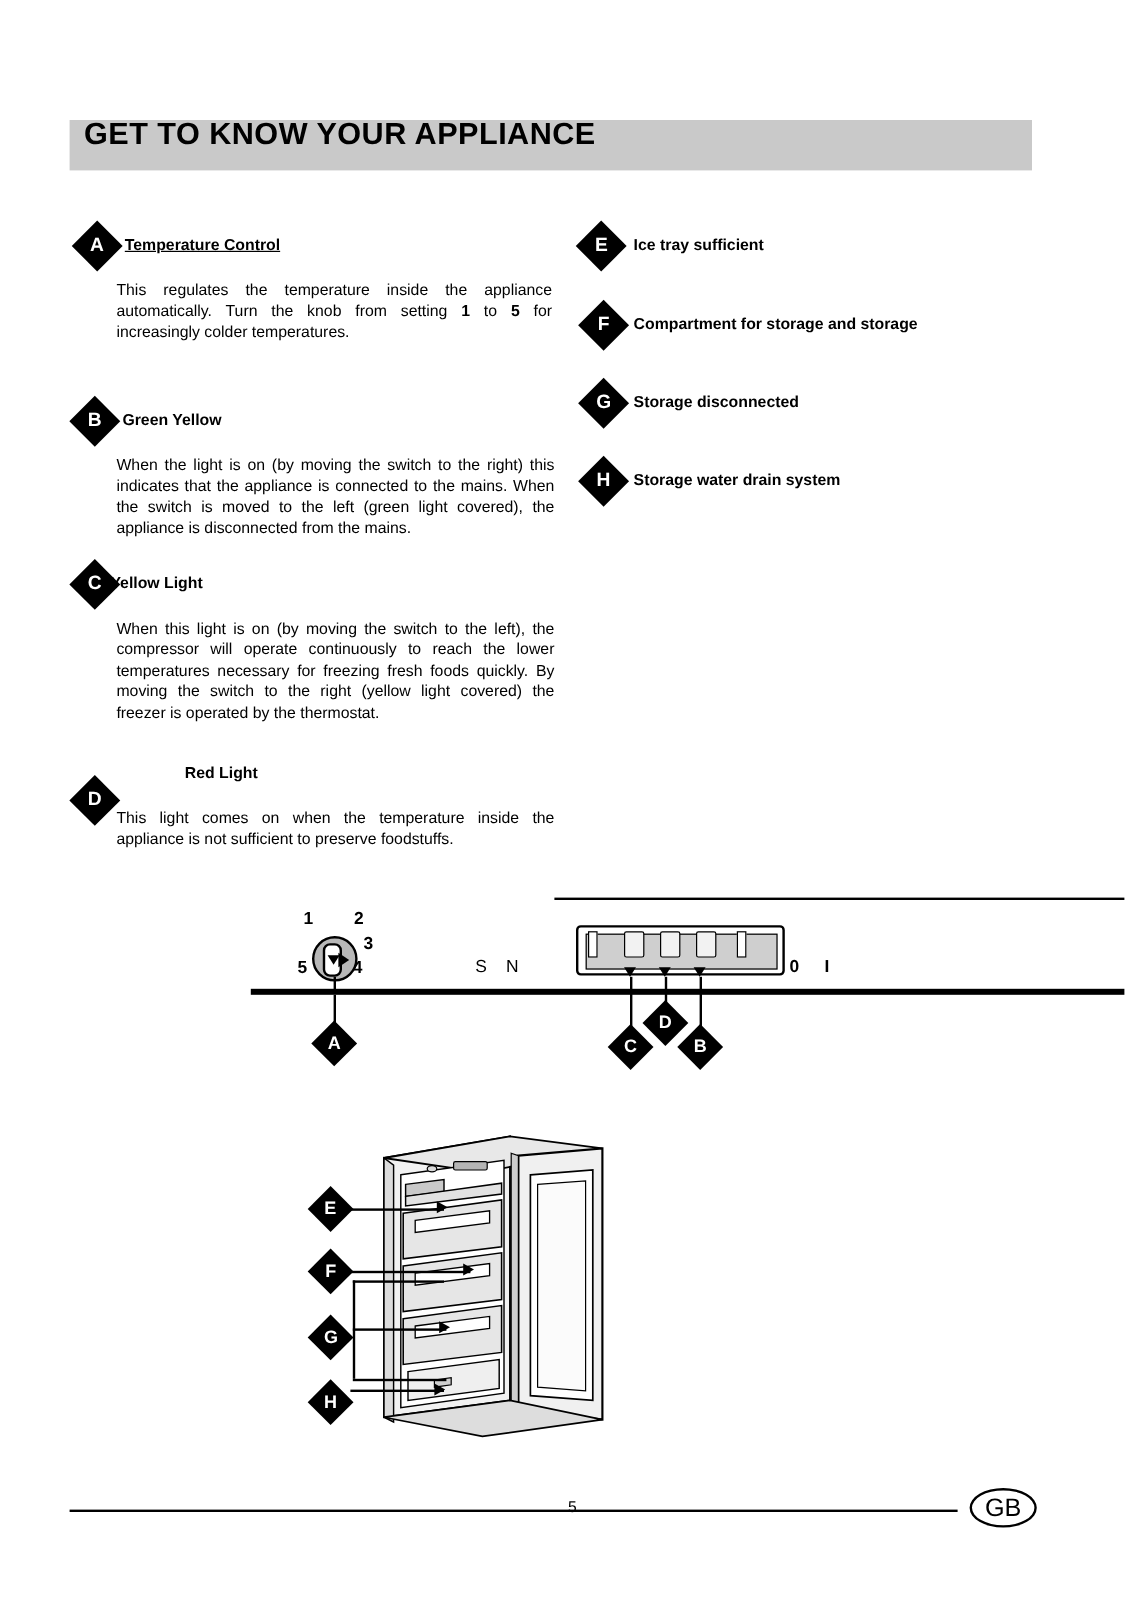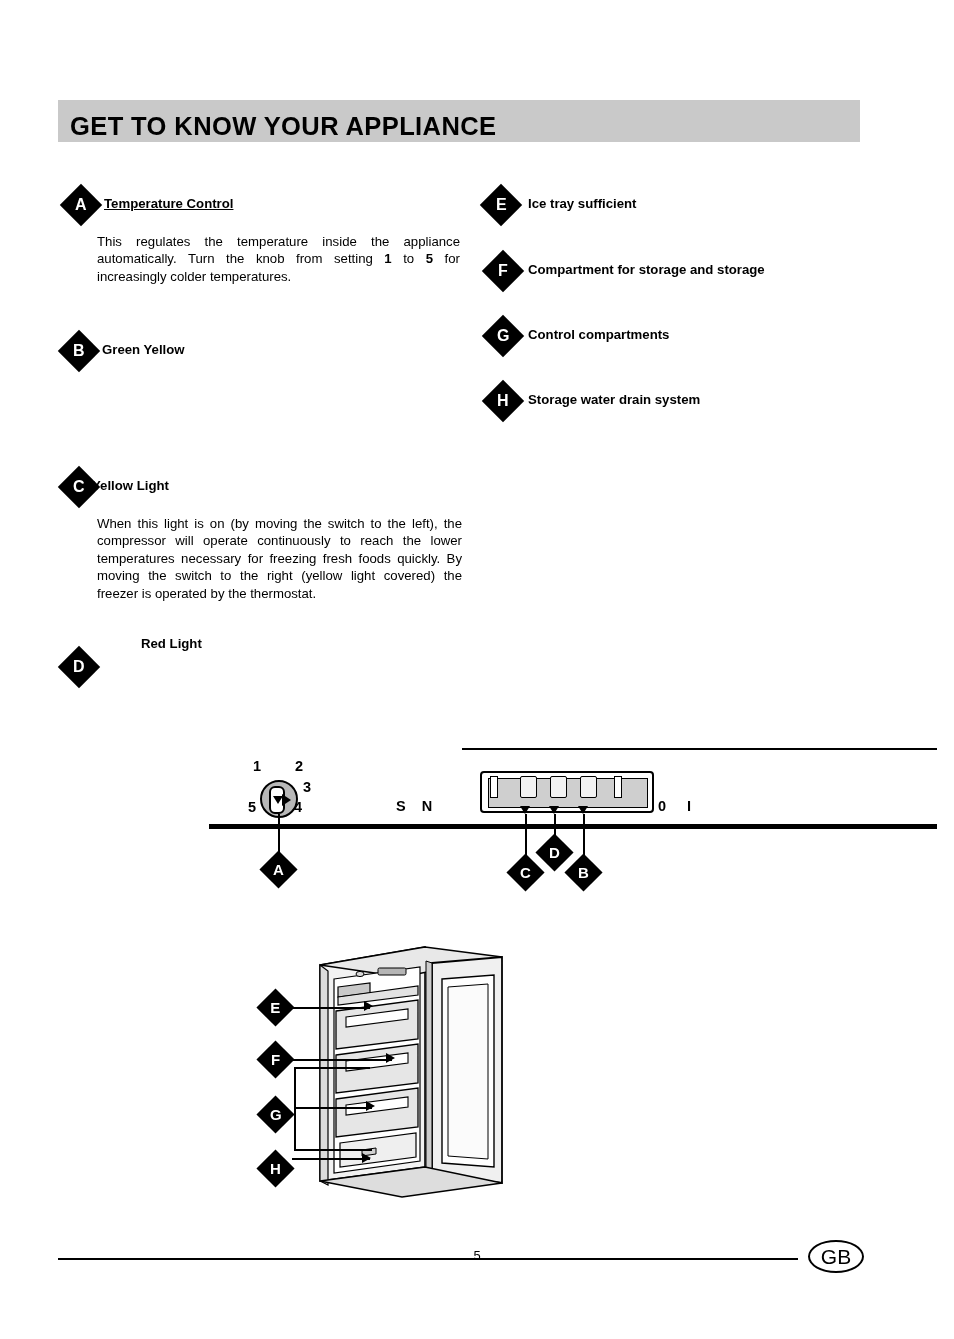--- a/index.html
+++ b/index.html
@@ -21,21 +21,21 @@
     position: absolute;
     left: 58px;
     top: 100px;
     width: 802px;
     height: 42px;
     background: #c9c9c9;
   }
   .header-title {
     position: absolute;
     left: 70px;
-    top: 112px;
+    top: 98px;
     font-size: 25.5px;
     font-weight: bold;
     letter-spacing: 0.4px;
   }
 
   
   .col-left {
     position: absolute;
     left: 60px;
     top: 186px;
@@ -145,21 +145,21 @@
   .dial-2 { left: 95px; top: 10px; }
   .dial-3 { left: 103px; top: 31px; }
   .dial-4 { left: 94px; top: 51px; }
   .dial-5 { left: 48px; top: 51px; }
 
   .sn-label {
     position: absolute;
     left: 196px;
     top: 50px;
     font-size: 14.5px;
-    font-weight: bold;
+    font-weight: normal;
     letter-spacing: 6px;
   }
   .zero-label {
     position: absolute;
     left: 458px;
     top: 50px;
     font-size: 14.5px;
     font-weight: bold;
   }
   .one-label {
@@ -317,35 +317,37 @@
     <div class="entry-body" style="position:absolute; left:37px; top:36px; width:363px;">
       <span>This regulates the temperature inside the appliance automatically. Turn the knob from setting </span><b>1</b><span> to </span><b>5</b><span> for increasingly colder temperatures.</span><br>
     </div>
   </div>
 
   <div class="entry" style="height:136px;">
     <div class="badge" style="left:4px; top:2px;">
       <span>B</span>
     </div>
     <div class="entry-title" style="position:absolute; left:42px; top:8px;">Green Yellow</div>
+    <div class="entry-body" style="position:absolute; left:37px; top:34px; width:365px;">When the light is on (by moving the switch to the right) this indicates that the appliance is connected to the mains. When the switch is moved to the left (green light covered), the appliance is disconnected from the mains.</div>
   </div>
 
   <div class="entry" style="height:166px;">
     <div class="badge" style="left:4px; top:2px;">
       <span>C</span>
     </div>
     <div class="entry-title" style="position:absolute; left:32px; top:8px;">Yellow Light</div>
     <div class="entry-body" style="position:absolute; left:37px; top:34px; width:365px;">When this light is on (by moving the switch to the left), the compressor will operate continuously to reach the lower temperatures necessary for freezing fresh foods quickly. By moving the switch to the right (yellow light covered) the freezer is operated by the thermostat.</div>
   </div>
 
   <div class="entry" style="height:90px;">
     <div class="badge" style="left:4px; top:16px;">
       <span>D</span>
     </div>
-    <div class="entry-title" style="position:absolute; left:39px; top:0px;padding-left:42px;">Red Light</div>
+    <div class="entry-title" style="position:absolute; left:52px; top:0px;padding-left:42px;">Red Light</div>
+    <div class="entry-body" style="position:absolute; left:37px; top:26px; width:365px;">This light comes on when the temperature inside the appliance is not sufficient to preserve foodstuffs.</div>
   </div>
 
 </div>
 
 <div class="col-right">
 
   <div class="entry" style="height:66px;">
     <div class="badge" style="left:4px; top:4px;">
       <span>E</span>
     </div>
@@ -356,21 +358,21 @@
     <div class="badge" style="left:6px; top:4px;">
       <span>F</span>
     </div>
     <div class="entry-title" style="position:absolute; left:46px; top:10px;">Compartment for storage and storage</div>
   </div>
 
   <div class="entry" style="height:65px;">
     <div class="badge" style="left:6px; top:4px;">
       <span>G</span>
     </div>
-    <div class="entry-title" style="position:absolute; left:46px; top:10px;">Control compartments</div>
+    <div class="entry-title" style="position:absolute; left:46px; top:10px;">Storage disconnected</div>
   </div>
 
   <div class="entry" style="height:65px;">
     <div class="badge" style="left:6px; top:4px;">
       <span>H</span>
     </div>
     <div class="entry-title" style="position:absolute; left:46px; top:10px;">Storage water drain system</div>
   </div>
 
 </div>

